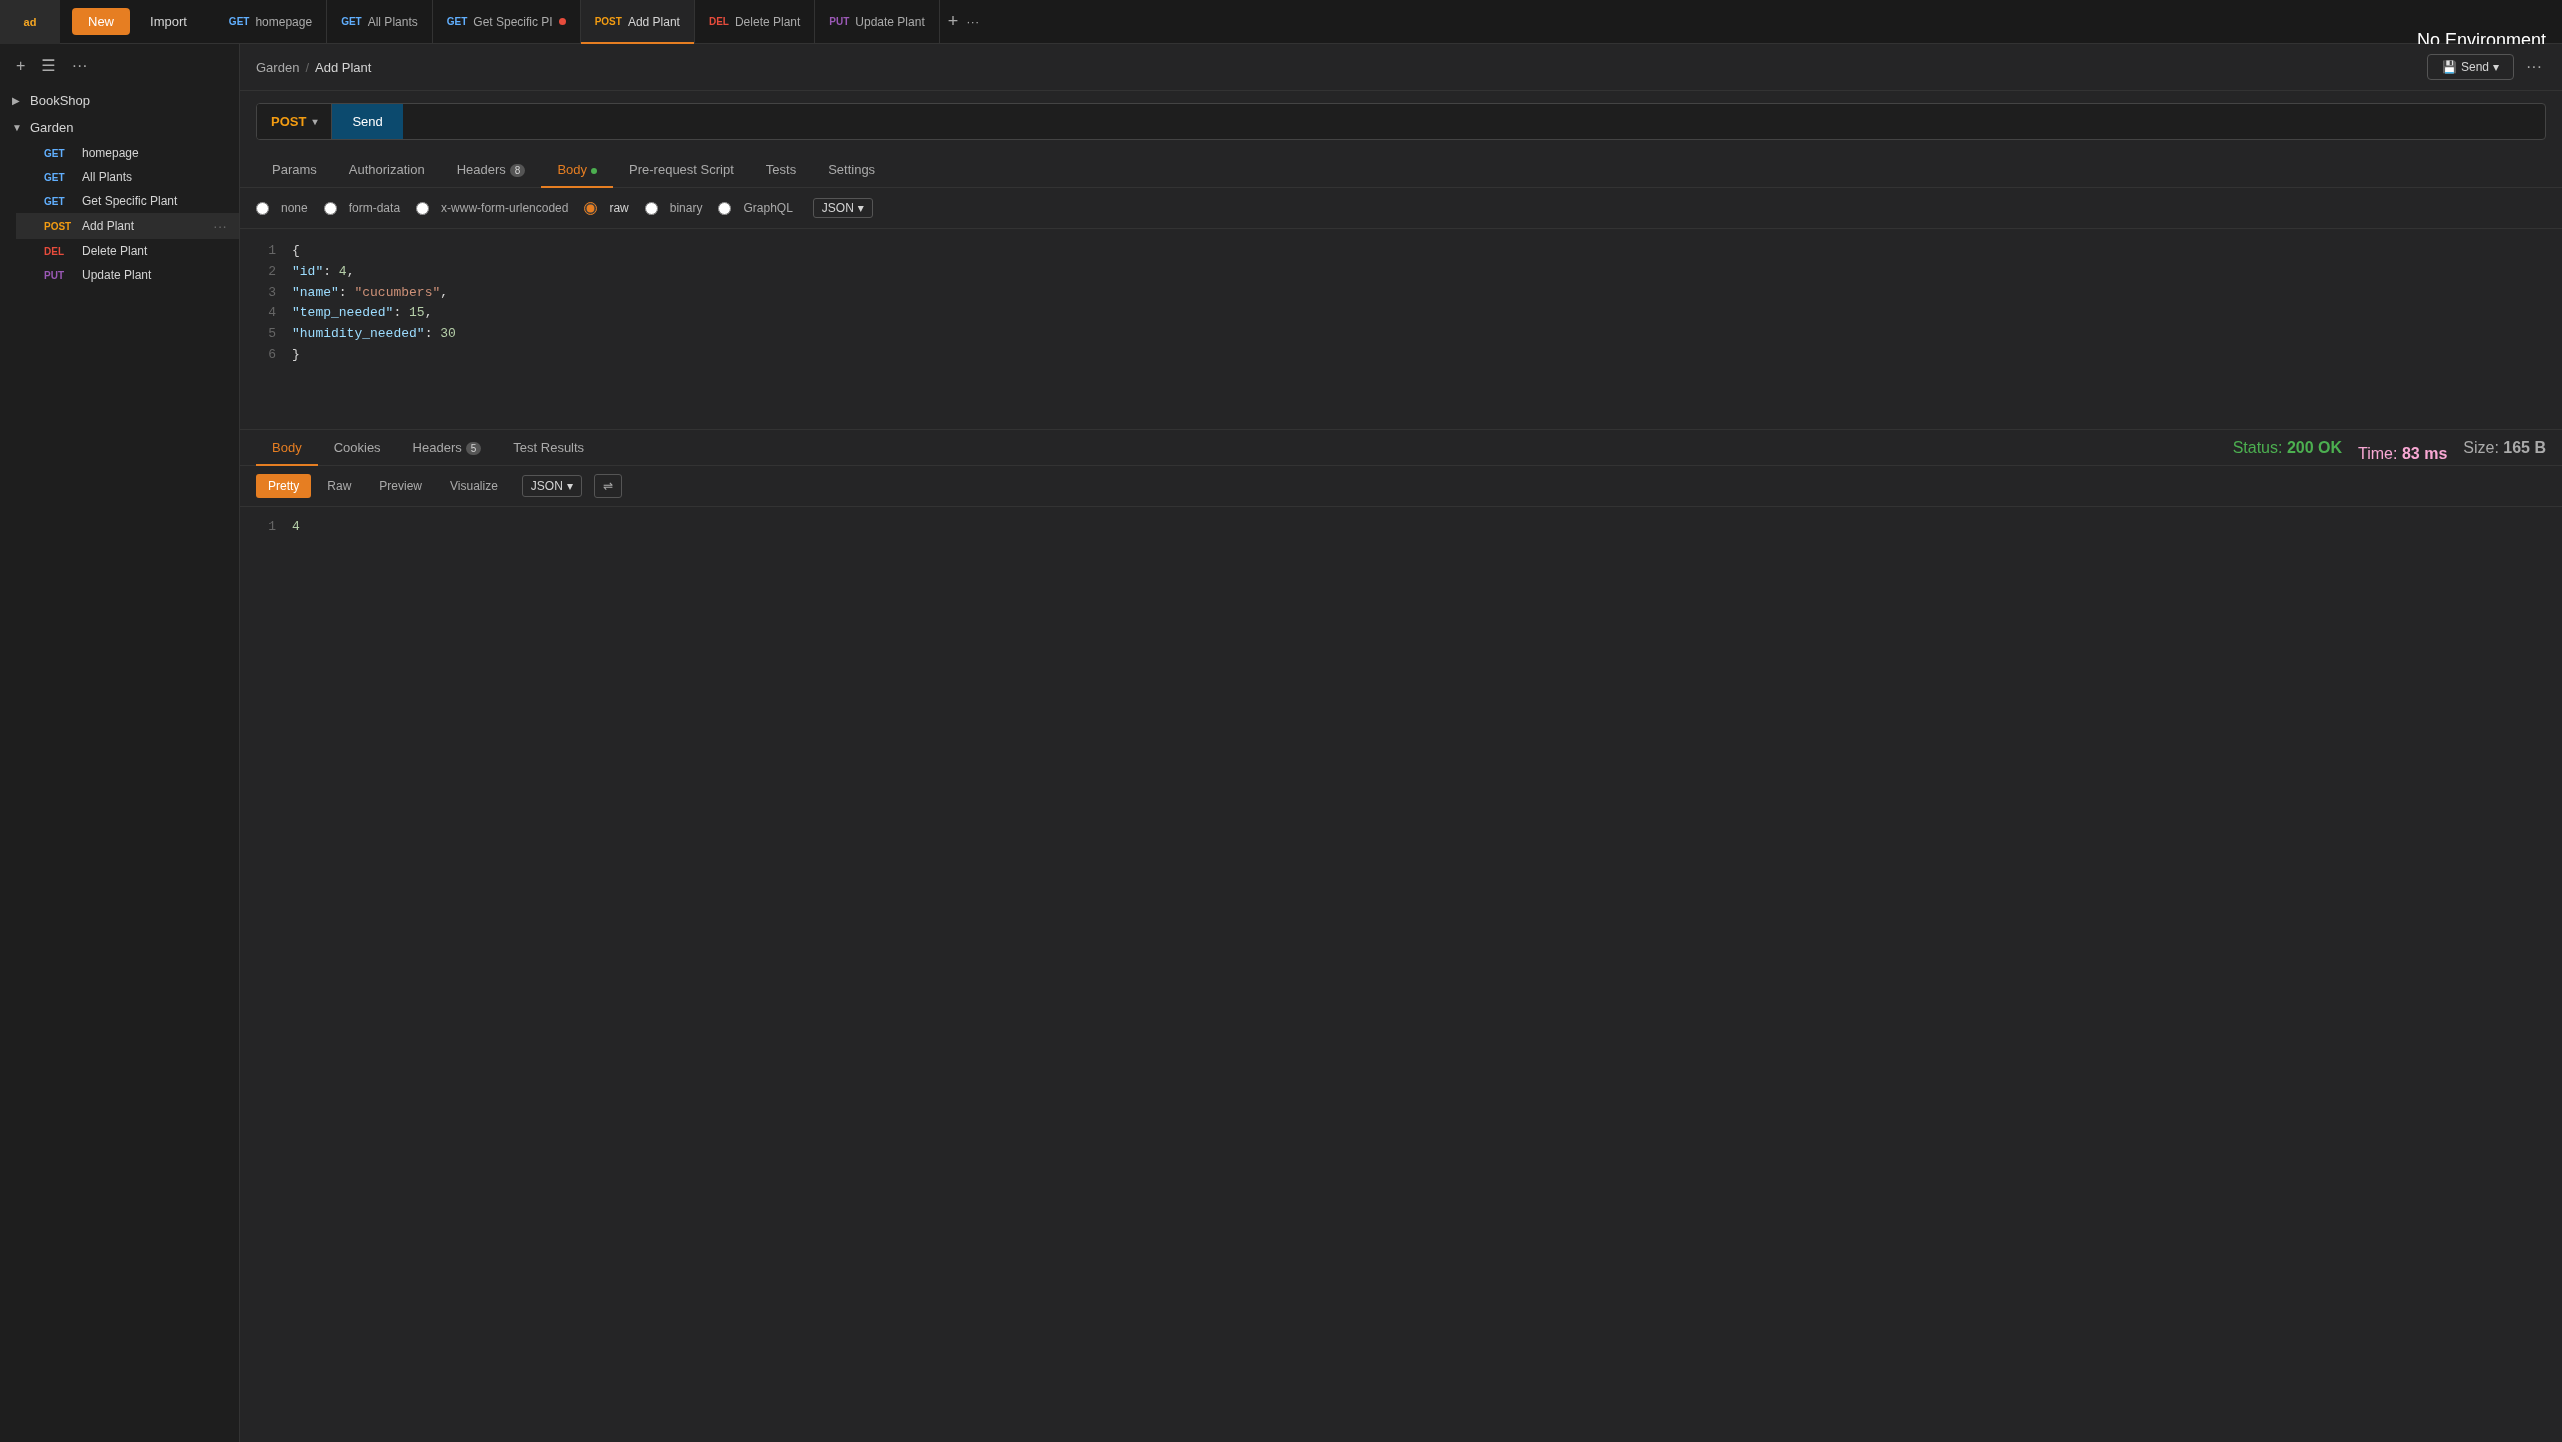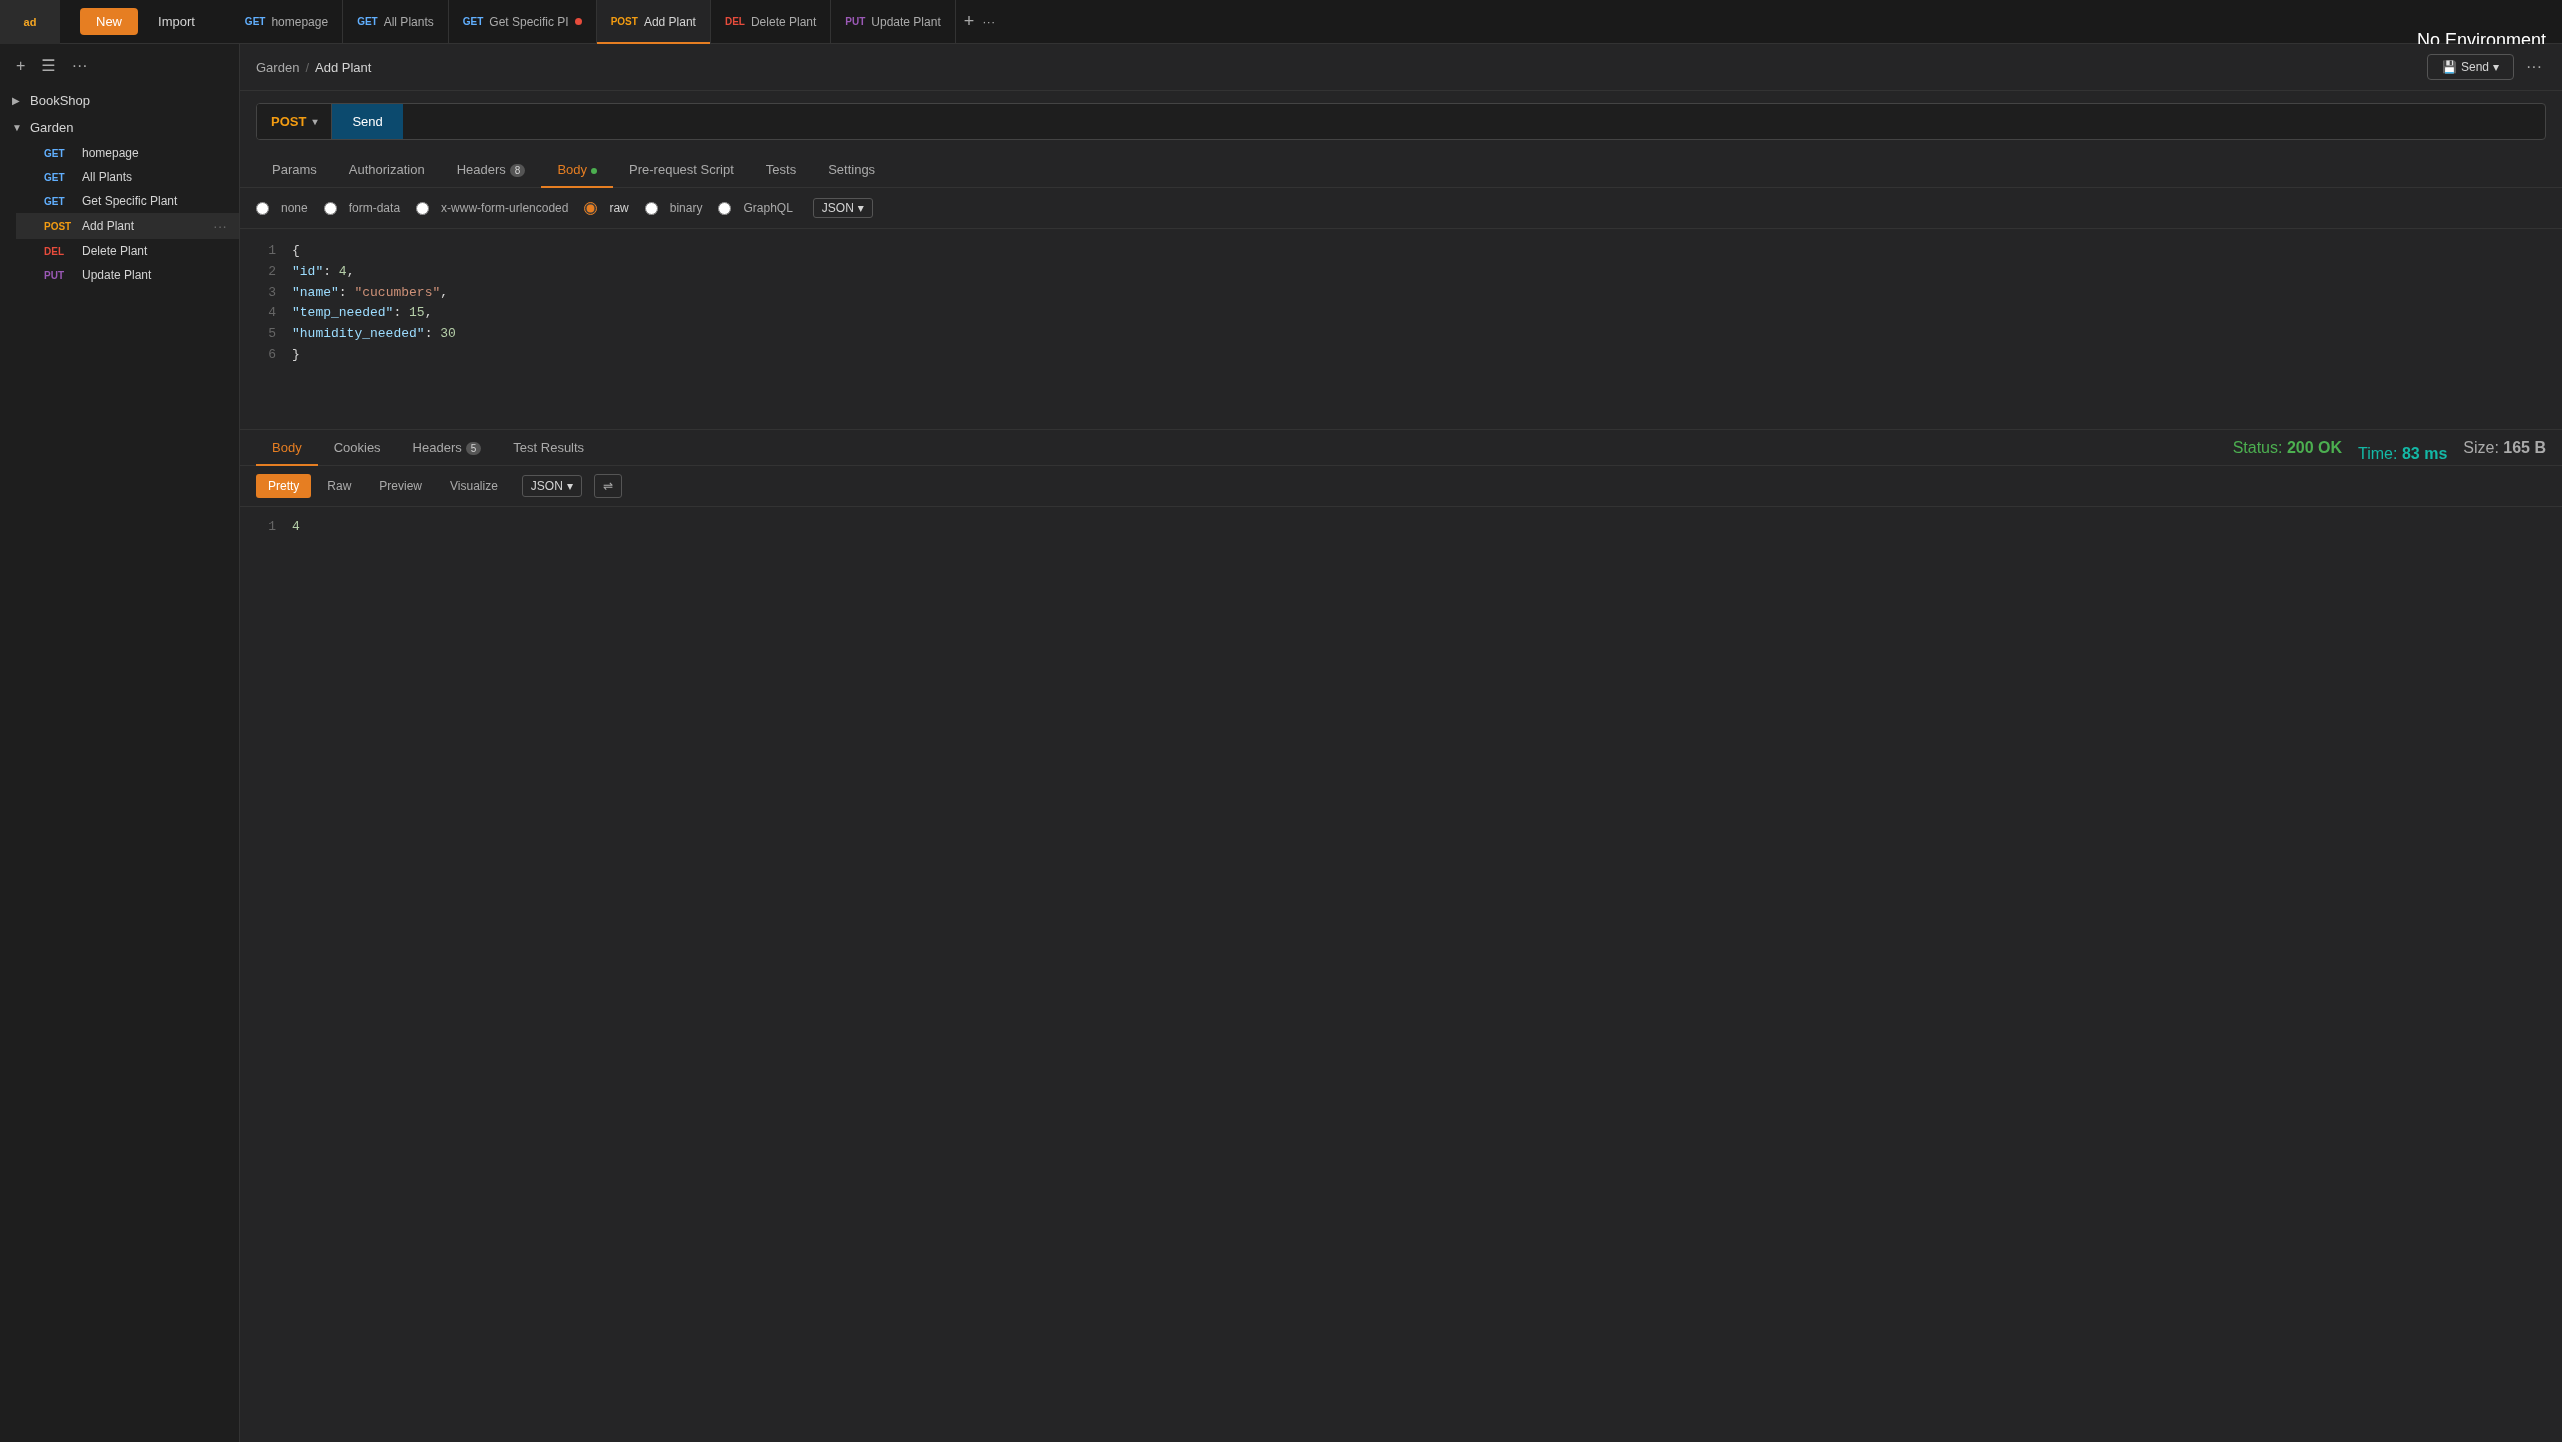--- a/index.html
+++ b/index.html
@@ -32,21 +32,21 @@
       justify-content: center;
       color: #f5a623;
       font-weight: bold;
       font-size: 11px;
       flex-shrink: 0;
     }
     .top-actions {
       display: flex;
       align-items: center;
       gap: 4px;
-      padding: 0 20px;
+      padding: 0 12px;
     }
     .btn-new {
       background: #e67e22;
       color: white;
       border: none;
       padding: 6px 16px;
       border-radius: 4px;
       cursor: pointer;
       font-size: 13px;
       font-weight: 500;
@@ -436,21 +436,21 @@
       background: #e67e22;
     }
     .resp-status {
       margin-left: auto;
       display: flex;
       align-items: center;
       gap: 16px;
       font-size: 16px;
     }
     .status-ok { color: #4caf50; }
-    .status-time { color: #14b8a6; margin-top: 12px; }
+    .status-time { color: #f9a8d4; margin-top: 12px; }
     .status-size { color: #aaa; }
 
     
     .resp-body-opts {
       display: flex;
       align-items: center;
       padding: 8px 16px;
       border-bottom: 1px solid #333;
       gap: 4px;
     }

